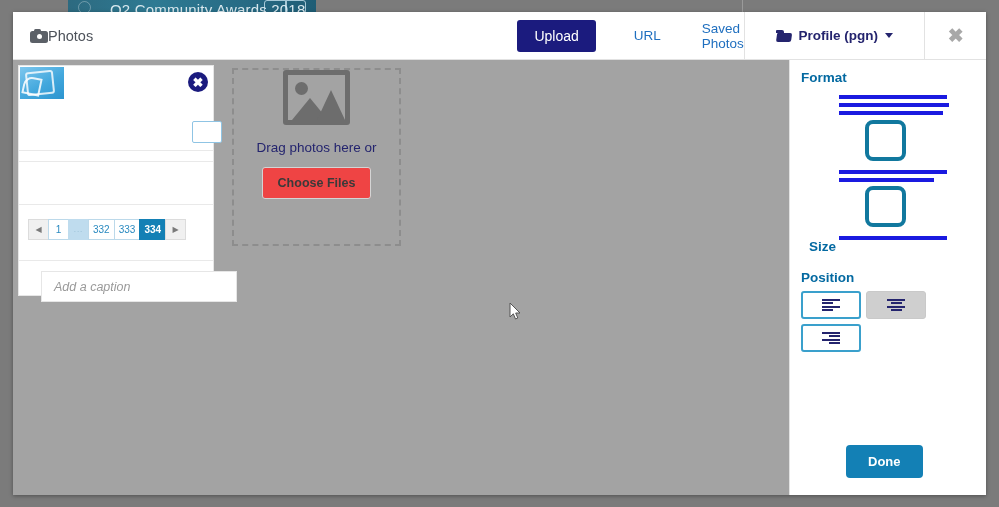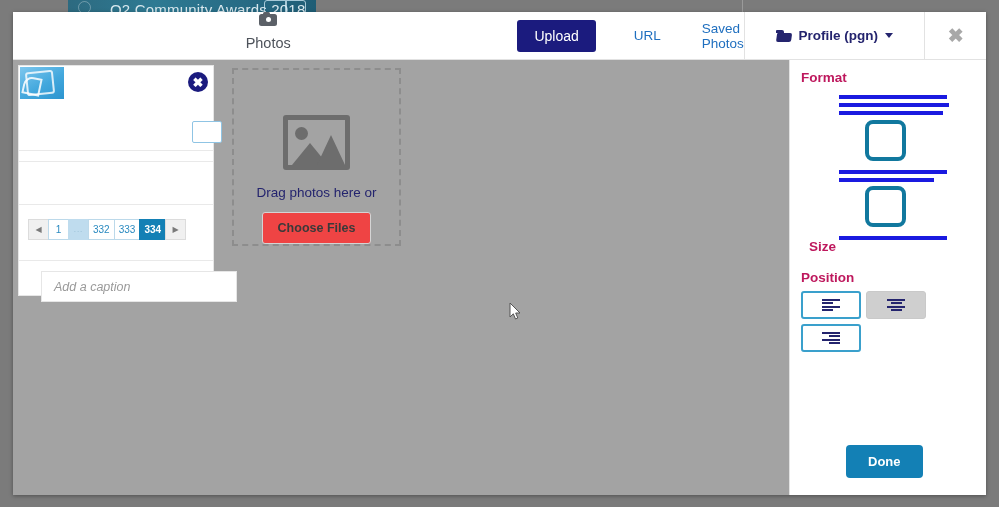--- a/index.html
+++ b/index.html
@@ -65,24 +65,23 @@
   }
 
   
   #modal-header {
     height: 48px; min-height: 48px;
     display: flex; align-items: stretch;
     border-bottom: 1px solid #e2e2e2;
     background: #fff;
   }
   .hdr-title-zone {
-    display: flex; align-items: center; gap: 9px;
+    display: flex; align-items: center; 
     padding-left: 17px;
     width: 505px;
-    flex-direction: column;
   }
   .cam-icon { width: 18px; height: 14px; position: relative; flex: none; }
   .cam-icon .body {
     position: absolute; left:0; top:2px; width:18px; height:12px;
     background:#5b6067; border-radius:2.5px;
   }
   .cam-icon .bump {
     position:absolute; left:4px; top:0px; width:7px; height:3px;
     background:#5b6067; border-radius:1.5px 1.5px 0 0;
   }
@@ -208,21 +207,21 @@
   }
   #caption-placeholder {
     font-size: 12.5px; font-style: italic; color:#9a9a9a;
   }
 
   
   #dropzone {
     position:absolute; left: 219px; top: 8px;
     width: 169px; height: 178px;
     border: 2px dashed #8d8d8d;
-    display:flex; flex-direction:column; align-items:center; justify-content:flex-end;
+    display:flex; flex-direction:column; align-items:center; justify-content:flex-start;
     gap: 0;
   }
   .dz-img-icon {
     width: 67px; height: 55px; border: 5px solid #6d6d6d; border-radius: 3px;
     position:relative; overflow:hidden; margin-bottom: 15px;
   }
   .dz-img-icon .sun {
     position:absolute; left:7px; top:7px; width:13px; height:13px;
     border-radius:50%; background:#6d6d6d;
   }
@@ -252,21 +251,21 @@
   }
 
   
   #side-panel {
     width: 197px; background:#fff;
     border-left: 1px solid #e2e2e2;
     padding: 10px 11px 0 11px;
     position: relative;
   }
   .panel-label {
-    font-size: 13.5px; font-weight: 700; color:#be185d; margin-bottom: 6px;
+    font-size: 13.5px; font-weight: 700; color:#0369a1; margin-bottom: 6px;
   }
   #format-preview {
     width: 100%; height: 142px; position: relative;
   }
   .fline {
     position:absolute; height:4px; background:#1a1ae0;
   }
   .fbox {
     position:absolute; width:41px; height:41px;
     border: 4px solid #11789e; border-radius: 8px;

